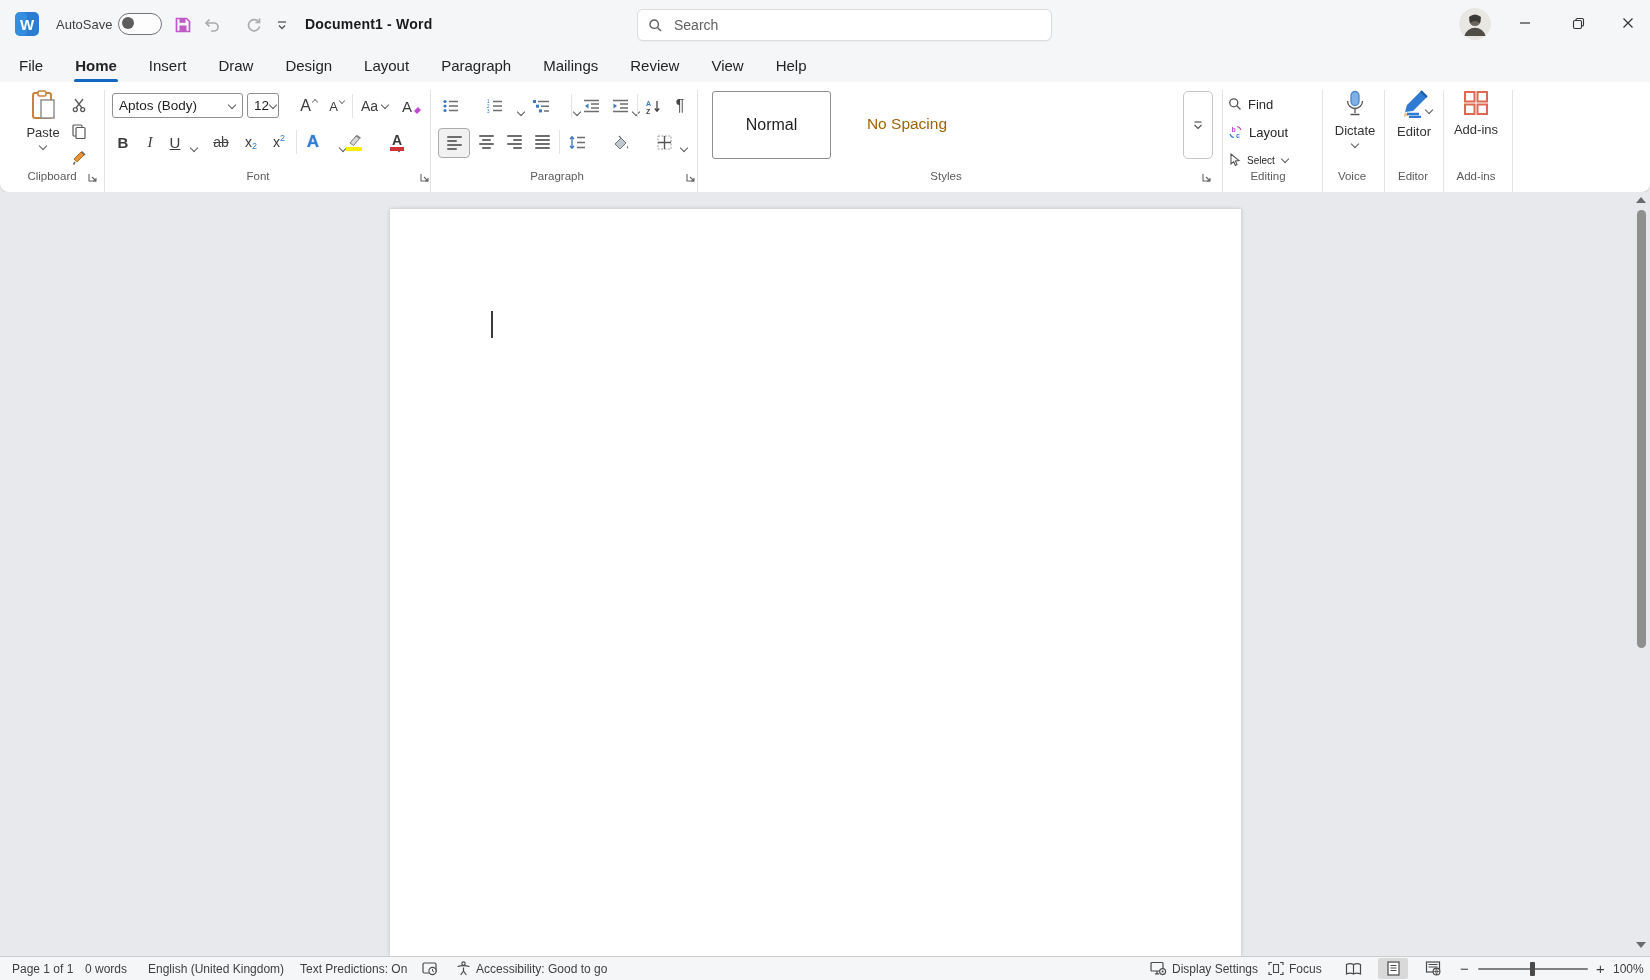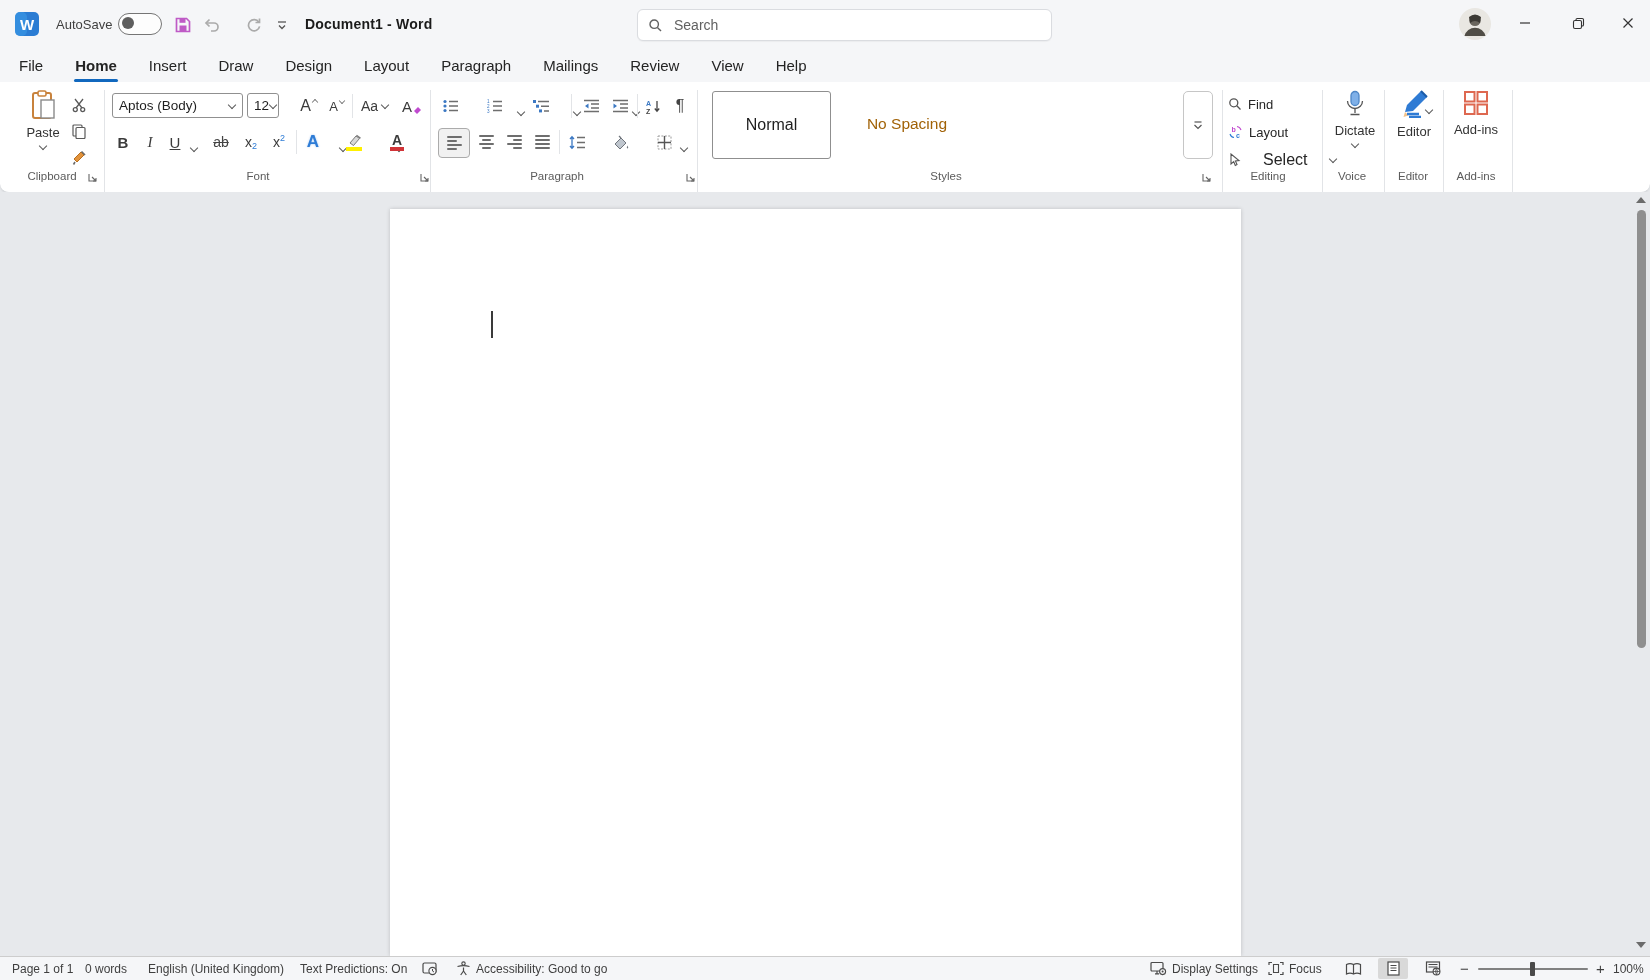--- a/index.html
+++ b/index.html
@@ -448,21 +448,21 @@
     <span class="abs chv" style="left:1300px;top:19px;"></span>
     <div class="abs hc" style="left:1228px;top:38px;height:24px;gap:6px;font-size:13px;">
       <svg width="15" height="14" viewBox="0 0 15 14">
           <text x="3.5" y="6.5" font-size="7" font-weight="bold" fill="#C04ACF" font-family="Liberation Sans">b</text>
           <text x="8" y="13" font-size="7" font-weight="bold" fill="#2E7CD6" font-family="Liberation Sans">c</text>
           <path d="M2 9 a5 5 0 0 0 4 3.5" fill="none" stroke="#2E7CD6" stroke-width="1.1"></path>
           <path d="M13 5 a5 5 0 0 0 -4-3.5" fill="none" stroke="#C04ACF" stroke-width="1.1"></path>
         </svg>
       <span>Layout</span>
     </div>
-    <div class="abs hc" style="left:1228px;top:66px;height:24px;gap:22px;font-size:16px;">
+    <div class="abs hc" style="left:1228px;top:66px;height:24px;gap:6px;font-size:10px;">
       <svg width="13" height="14" viewBox="0 0 13 14">
           <path d="M3 1 L3 11 L5.7 8.6 L7.3 12.4 L9 11.6 L7.4 7.9 L11 7.6 z" fill="none" stroke="#555" stroke-width="1.1"></path>
         </svg>
       <span>Select</span>
       <span class="chv"></span>
     </div>
     <span class="glabel" style="left:1268px;">Editing</span>
     <div class="vdiv" style="left:1322px;"></div>
 
     

